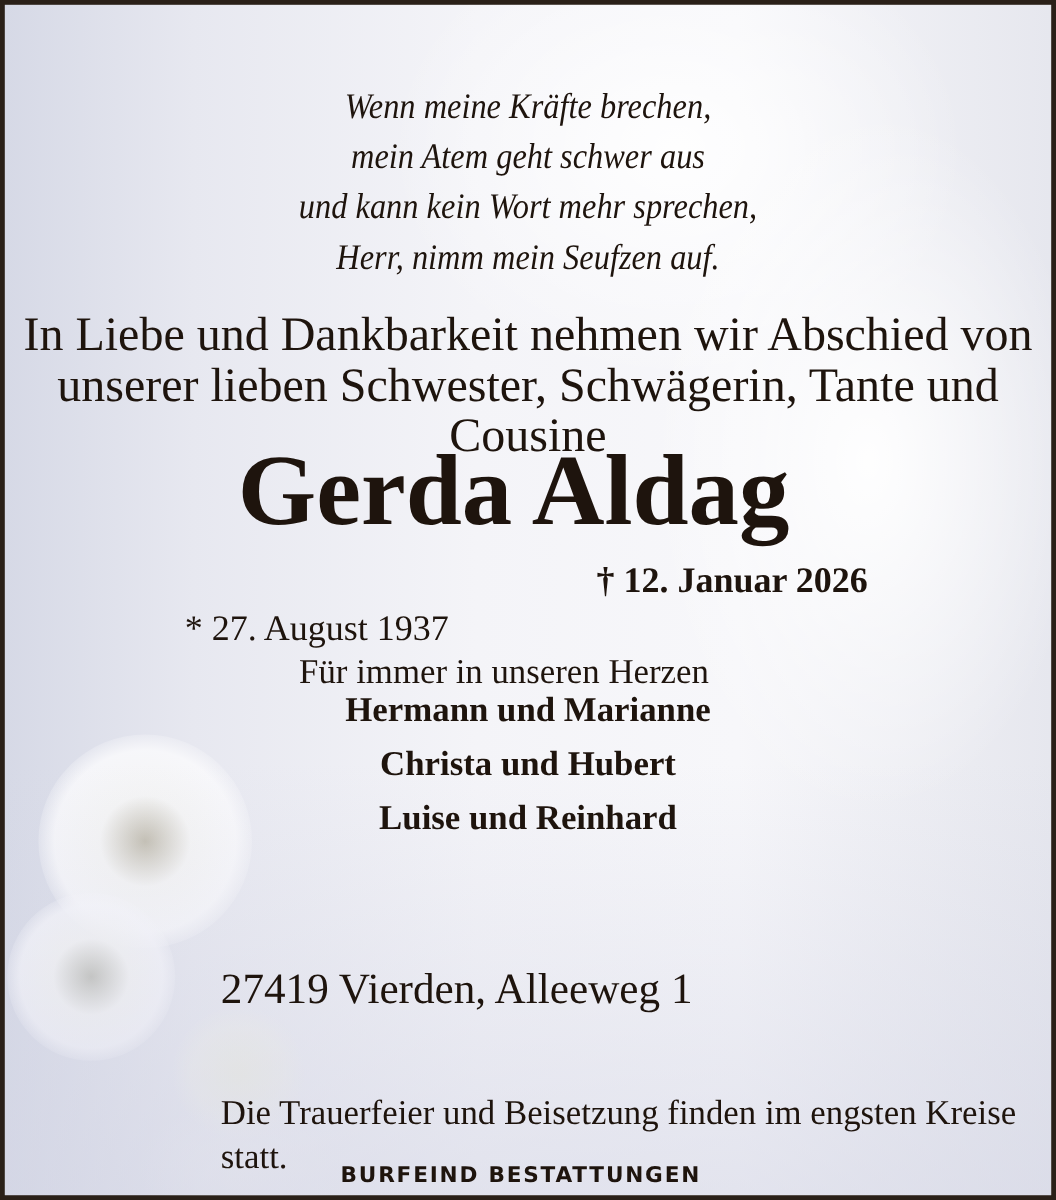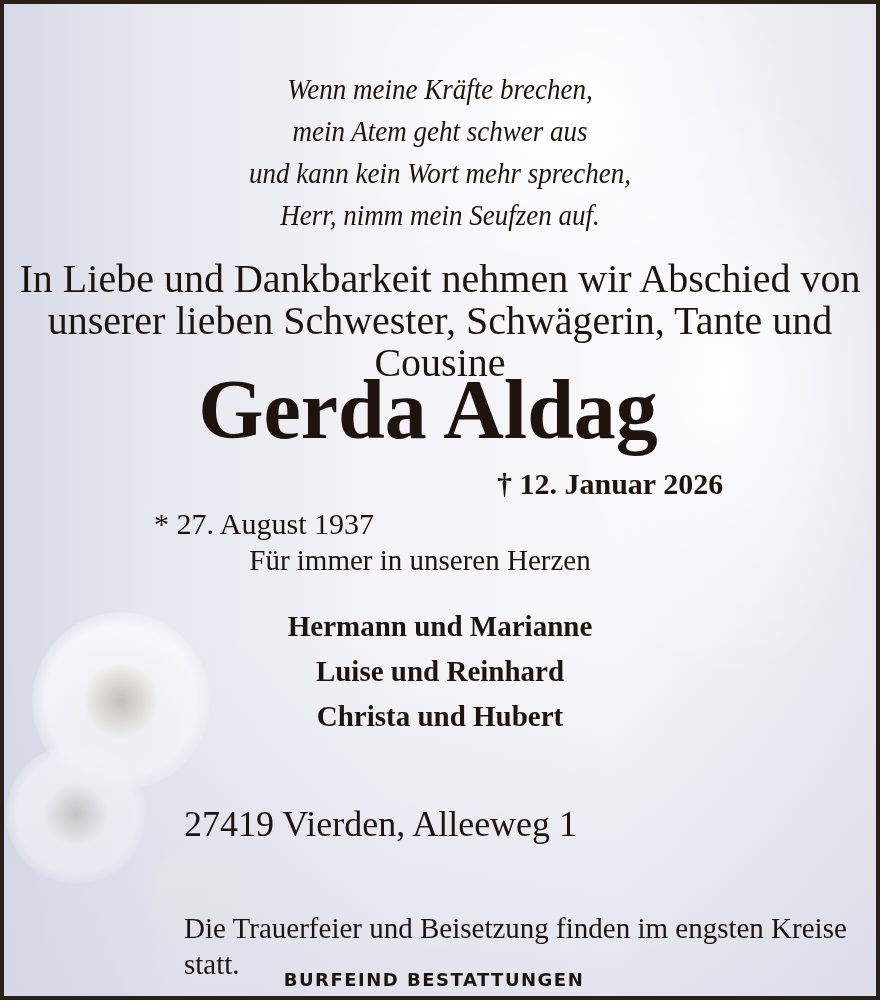--- a/index.html
+++ b/index.html
@@ -27,21 +27,21 @@
   .d4 { left: 110px; top: 910px; width: 190px; height: 120px;
         background: radial-gradient(ellipse, rgba(240,240,244,0.7) 0%, rgba(240,240,246,0) 70%); }
   .content { position: relative; z-index: 2; }
   .poem { position: absolute; left: 0; width: 872px; top: 64px; text-align: center; font-style: italic; font-size: 30px; line-height: 42px; transform: scaleX(0.9); }
   .intro { position: absolute; left: 0; width: 872px; top: 254px; text-align: center; font-size: 40px; line-height: 42px; }
   .name { position: absolute; left: 0; width: 848px; top: 358px; text-align: center; font-weight: bold; font-size: 84px; line-height: 96px; }
   .dates { position: absolute; top: 462px; font-size: 30px; line-height: 36px; }
   .birth { left: 150px; margin-top: 40px; }
   .death { left: 493px; font-weight: bold; }
   .motto { position: absolute; left: 0; width: 832px; top: 538px; text-align: center; font-size: 29px; line-height: 36px; }
-  .mourners { position: absolute; left: 0; width: 872px; top: 600px; text-align: center; font-weight: bold; font-size: 29px; line-height: 45px; }
+  .mourners { position: absolute; left: 0; width: 872px; top: 566px; text-align: center; font-weight: bold; font-size: 29px; line-height: 45px; }
   .address { position: absolute; left: 180px; top: 802px; font-size: 36px; line-height: 36px; }
   .notice { position: absolute; left: 180px; top: 868px; width: 680px; font-size: 29px; line-height: 36px; margin-top: 38px; }
   .undertaker { position: absolute; left: 0; width: 872px; top: 964px; text-align: center; font-family: "DejaVu Sans", sans-serif; font-weight: bold; font-size: 18px; letter-spacing: 1.5px; line-height: 24px; padding-left: 0; transform: translateX(-6px); }
 </style>
 </head>
 <body>
 
 <div class="card">
   <div class="dandelion d1"></div>
   <div class="dandelion d2"></div>
@@ -63,22 +63,22 @@
 
     <div class="name">Gerda Aldag</div>
 
     <div class="dates birth">* 27. August 1937</div>
     <div class="dates death">† 12. Januar 2026</div>
 
     <div class="motto">Für immer in unseren Herzen</div>
 
     <div class="mourners">
       <div>Hermann und Marianne</div>
+      <div>Christa und Hubert</div>
       <div>Luise und Reinhard</div>
-      <div>Christa und Hubert</div>
     </div>
 
     <div class="address">27419 Vierden, Alleeweg 1</div>
 
     <div class="notice">Die Trauerfeier und Beisetzung finden im engsten Kreise statt.</div>
 
     <div class="undertaker">BURFEIND BESTATTUNGEN</div>
   </div>
 </div>
 

